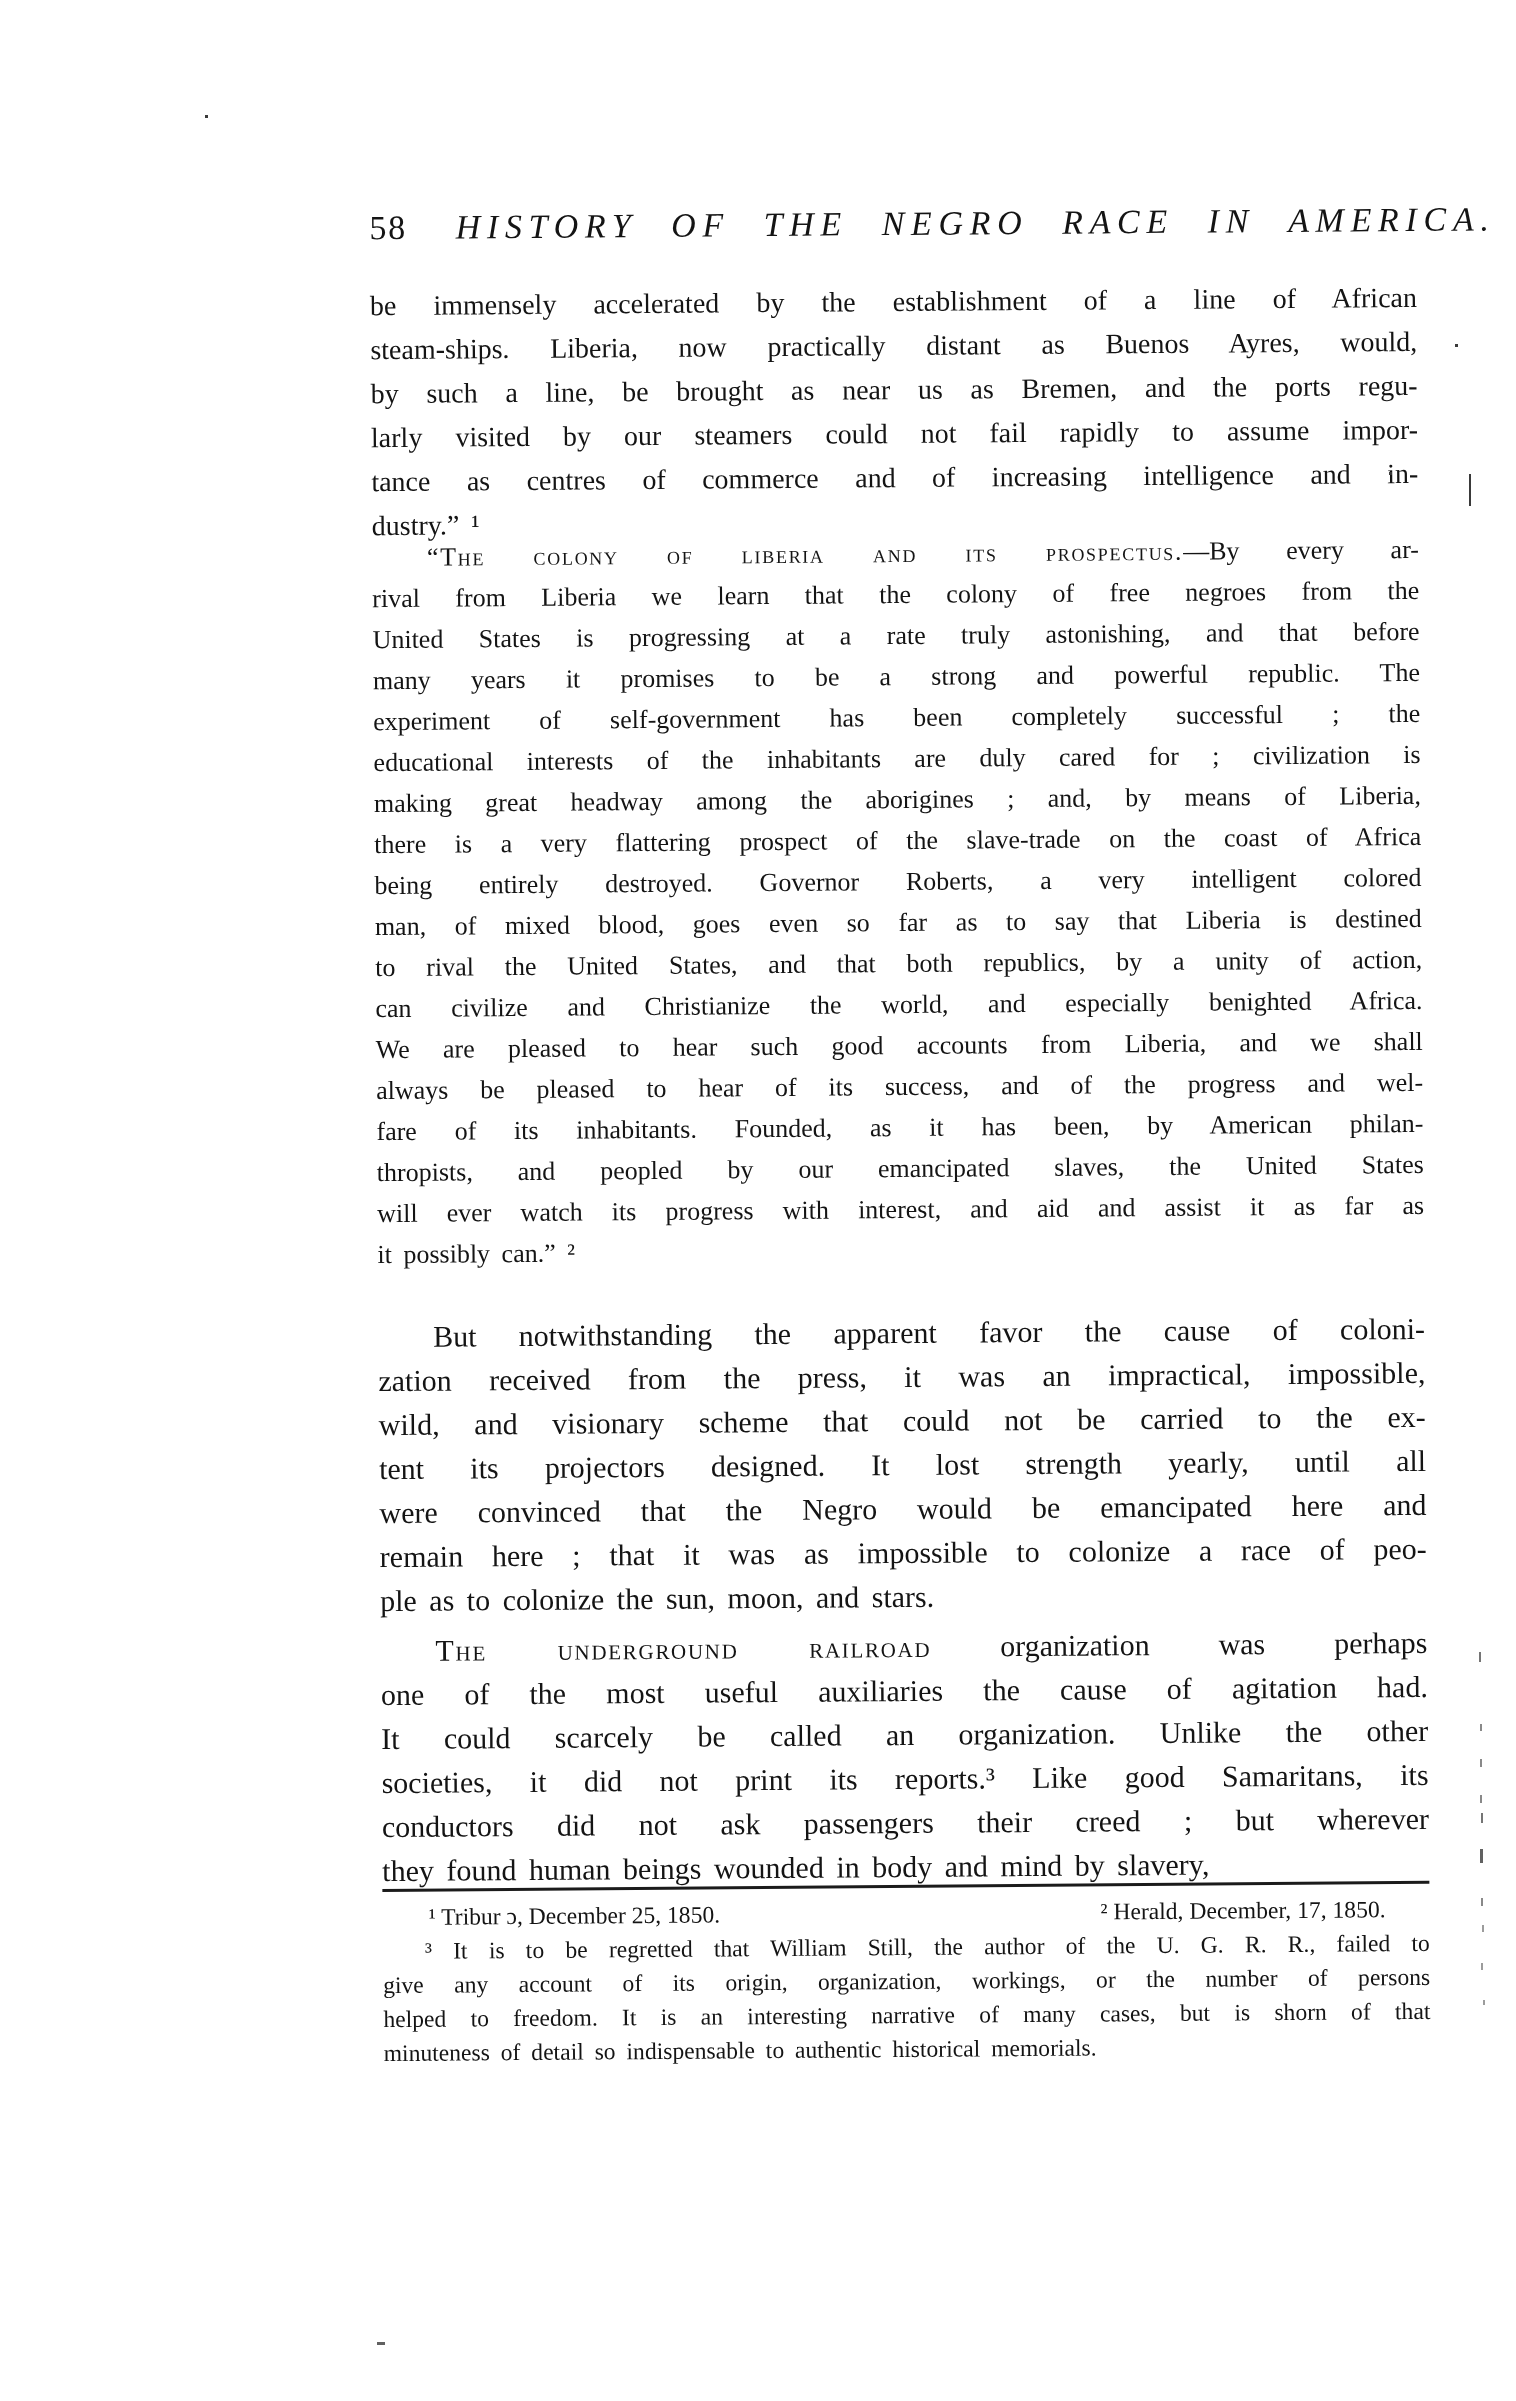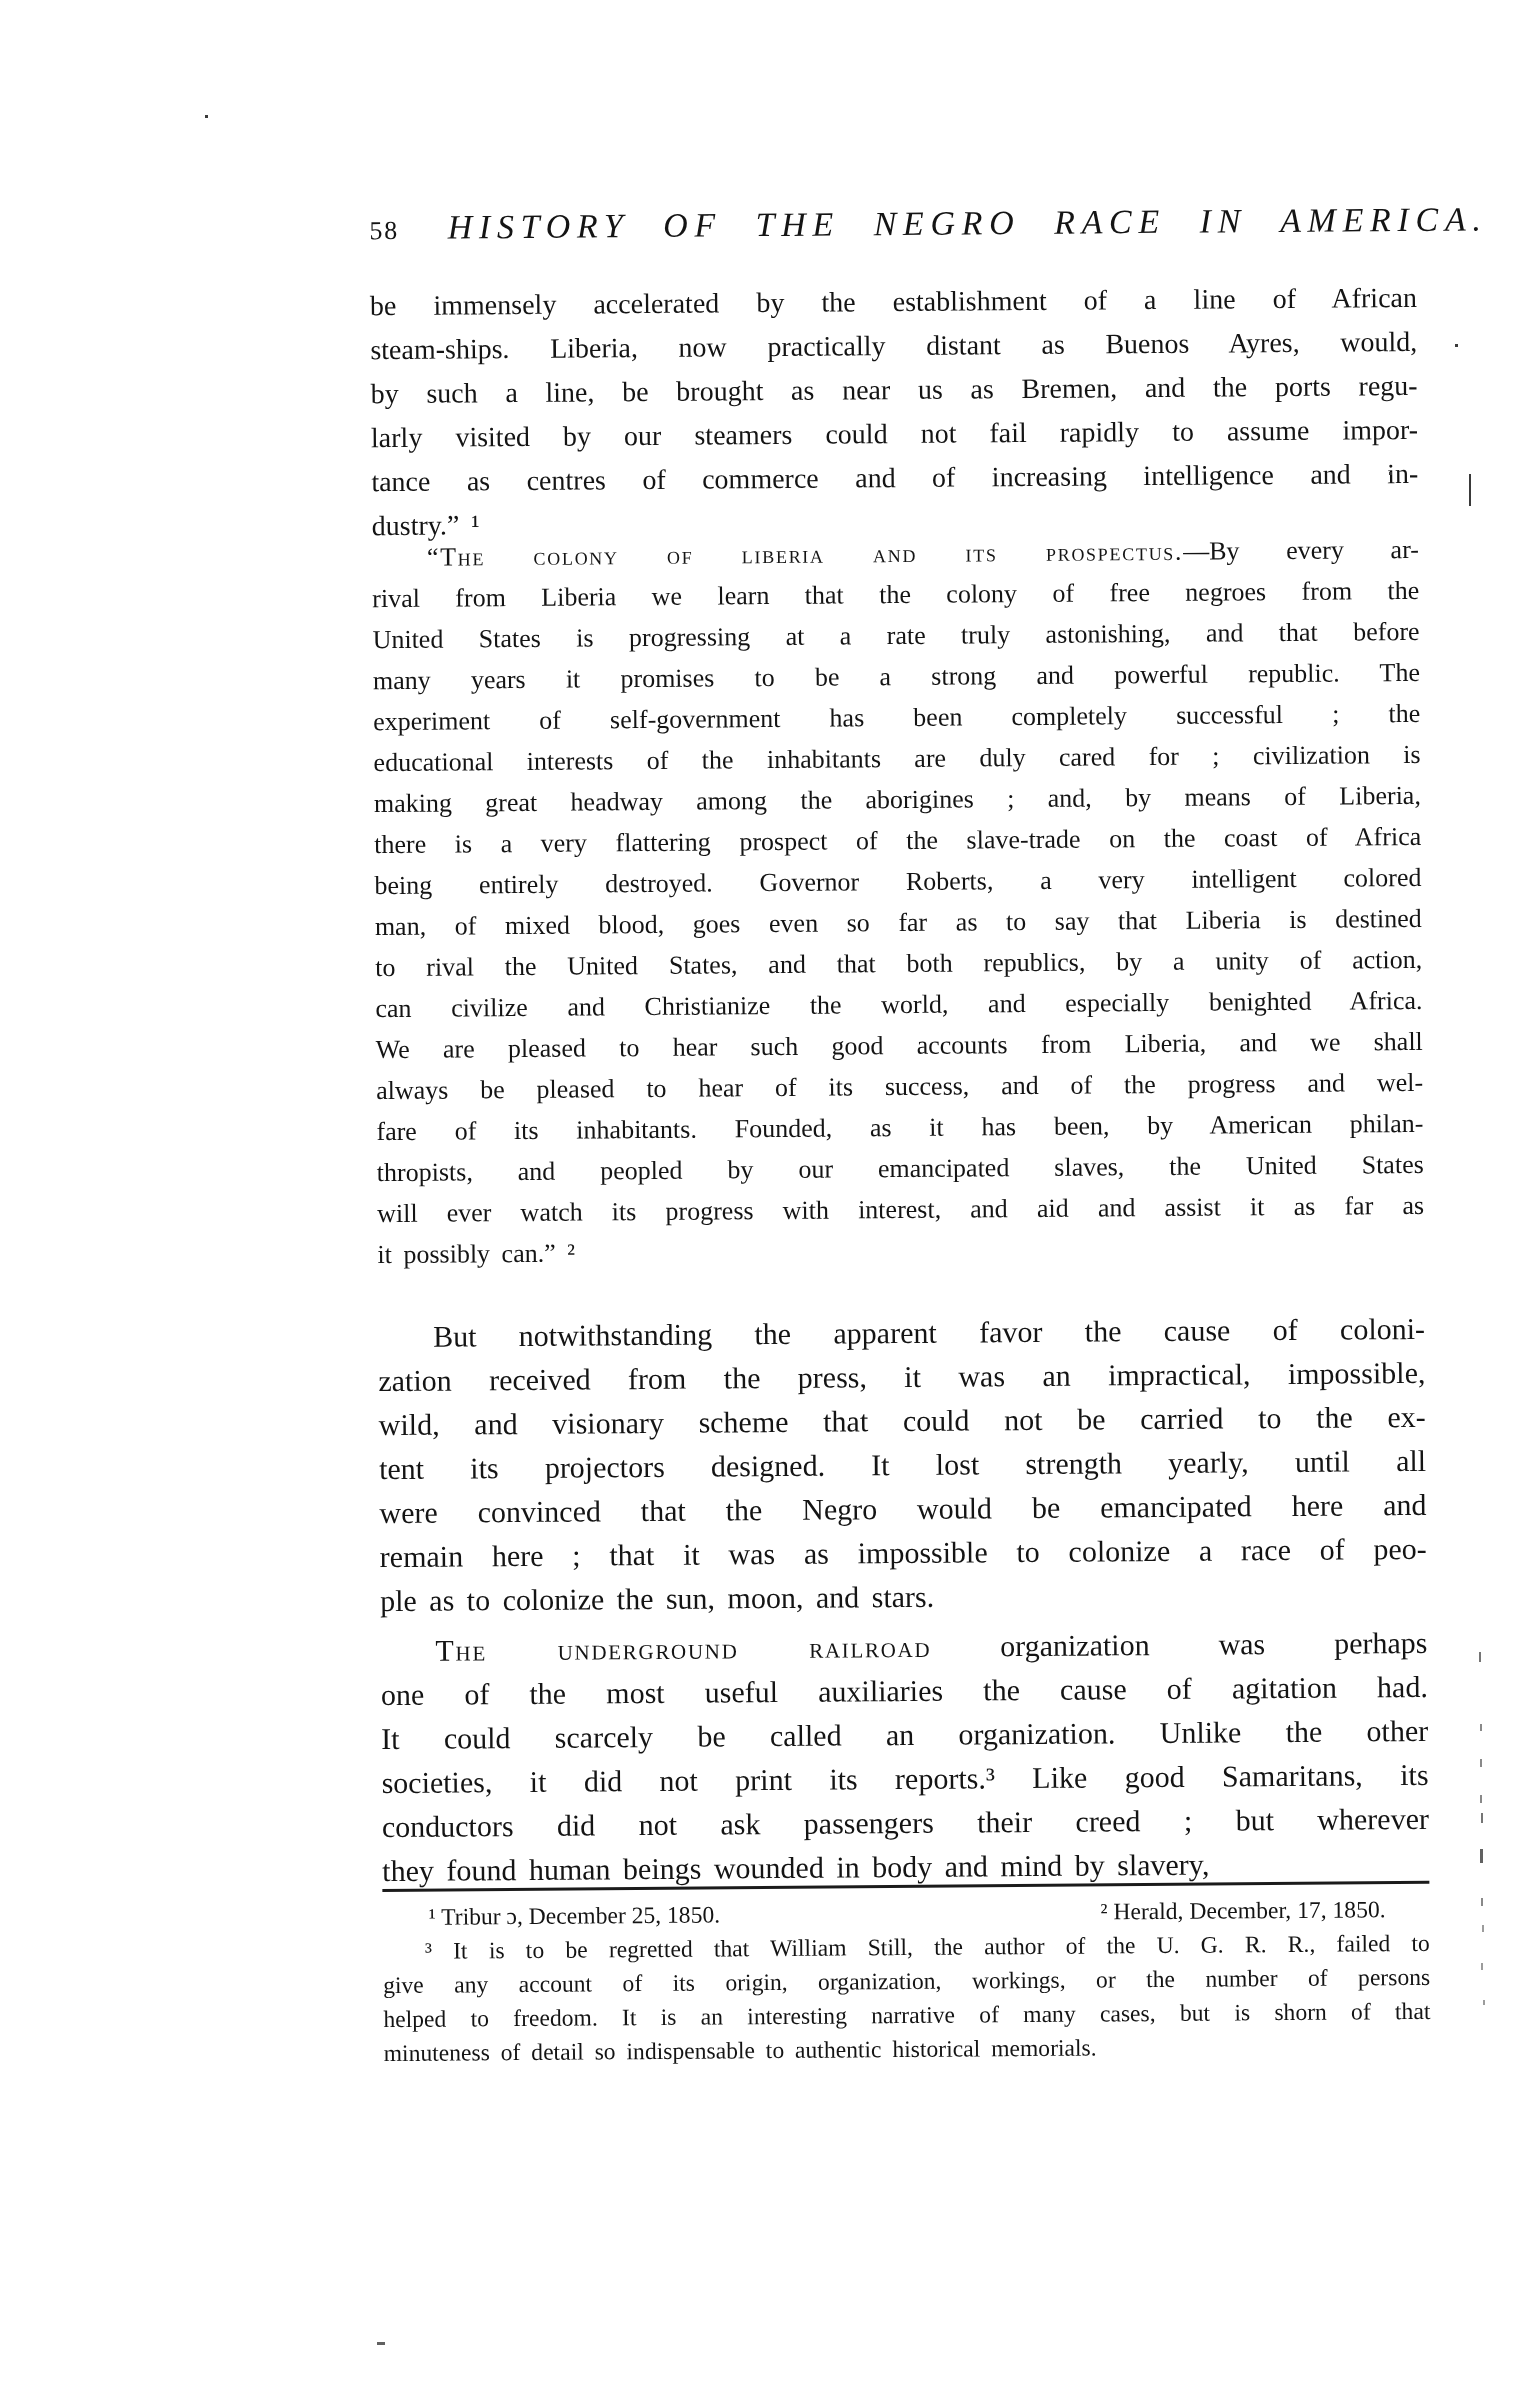--- a/index.html
+++ b/index.html
@@ -13,21 +13,21 @@
   }
   .content{
     position:absolute;left:377px;top:0;width:1047px;height:2401px;
     transform:rotate(-0.45deg);
     transform-origin:50% 50%;
   }
   .block{position:absolute;left:0;width:1047px;}
 
   
   .header{top:205px;display:flex;align-items:baseline;}
-  .pagenum{font-size:26px;letter-spacing:1.7px;}
+  .pagenum{font-size:34px;letter-spacing:1.7px;}
   .runtitle{
     font-style:italic;font-size:34px;
     letter-spacing:6.7px;word-spacing:18.5px;
     margin-left:49px;white-space:nowrap;
   }
 
   
   .jline{text-align:justify;text-align-last:justify;white-space:normal;}
   .jline.last{text-align-last:left;word-spacing:5px;}
   .indent{text-indent:55px;}

